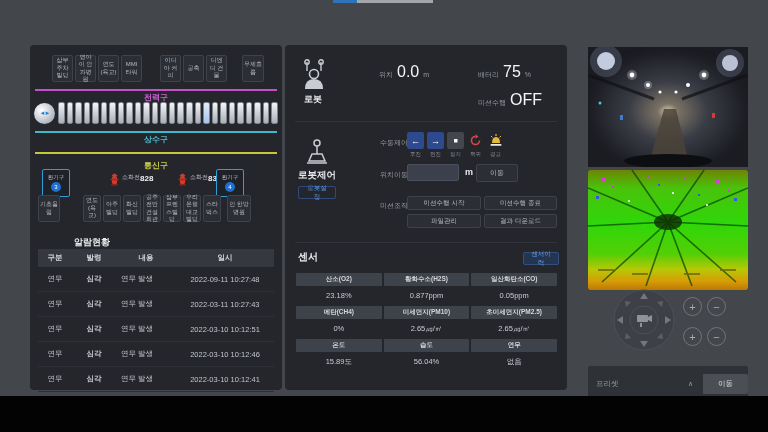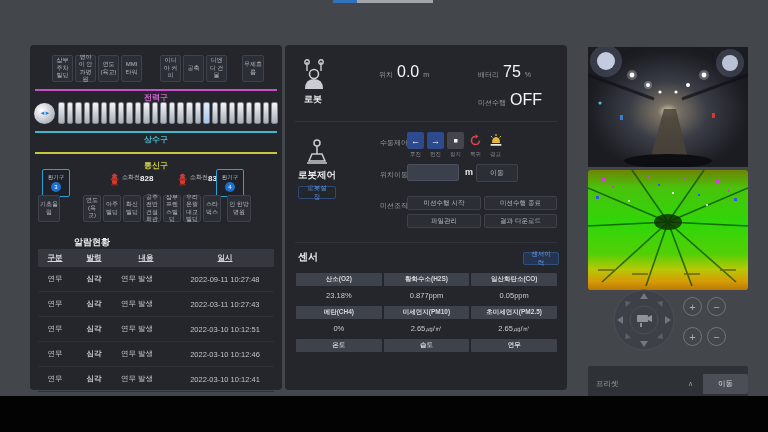--- a/index.html
+++ b/index.html
@@ -38,21 +38,21 @@
   .vent .vl{font-size:5.5px;color:#c8cacf;}
   .vent .vn{width:10px;height:10px;border-radius:50%;background:#1f6fd0;color:#fff;font-size:6px;
         display:flex;align-items:center;justify-content:center;}
   .hyd{position:absolute;top:127px;display:flex;align-items:center;gap:3px;}
   .hyd .ht{display:flex;flex-direction:row;line-height:1.2;}
   .hyd .hl{font-size:6px;color:#b7bac1;}
   .hyd .hn{font-size:8px;font-weight:bold;color:#f0f1f4;}
   
   .altitle{position:absolute;left:8px;top:191px;font-size:9px;font-weight:bold;color:#e8e9ec;margin-left:36px;}
   .altable{position:absolute;left:8px;top:204px;width:236px;border-collapse:collapse;font-size:7.5px;}
-  .altable th{background:#35383f;color:#d5d7db;font-weight:bold;height:16px;text-decoration:underline;}
+  .altable th{background:#35383f;color:#d5d7db;font-weight:bold;height:16px;}
   .altable td{height:22px;color:#c2c5cb;border-bottom:1px solid #2d3037;text-align:center;}
   .altable td.l{text-align:left;padding-left:5px;}
   .lvl{color:#e04545;font-weight:bold;}
   
   .rlabel{position:absolute;left:6px;top:48px;width:44px;text-align:center;font-size:9px;font-weight:bold;color:#e8e9ec;}
   .stat{position:absolute;display:flex;align-items:baseline;gap:4px;white-space:nowrap;}
   .stat .sl{font-size:7px;color:#9599a0;}
   .stat .sv{font-size:16px;font-weight:normal;color:#f4f5f7;}
   .stat .su{font-size:7px;color:#9599a0;}
   .divider{position:absolute;left:10px;right:10px;border-top:1px solid #31343b;}
@@ -348,20 +348,25 @@
         <div>0%</div>
         <div>2.65㎍/㎥</div>
         <div>2.65㎍/㎥</div>
       </div>
     </div>
     <div class="sgroup" style="top:294px">
       <div class="shead">
         <div>온도</div>
         <div>습도</div>
         <div>연무</div>
+      </div>
+      <div class="svals">
+        <div>15.89도</div>
+        <div>56.04%</div>
+        <div>없음</div>
       </div>
     </div>
   </section>
 
   <div class="fig" style="top:47px">
     <svg width="160" height="120" viewBox="0 0 160 120">
       <defs>
         <radialGradient id="g1" cx="50%" cy="52%" r="60%">
           <stop offset="0%" stop-color="#d8ccb4"></stop>
             <stop offset="10%" stop-color="#7a7164"></stop>

